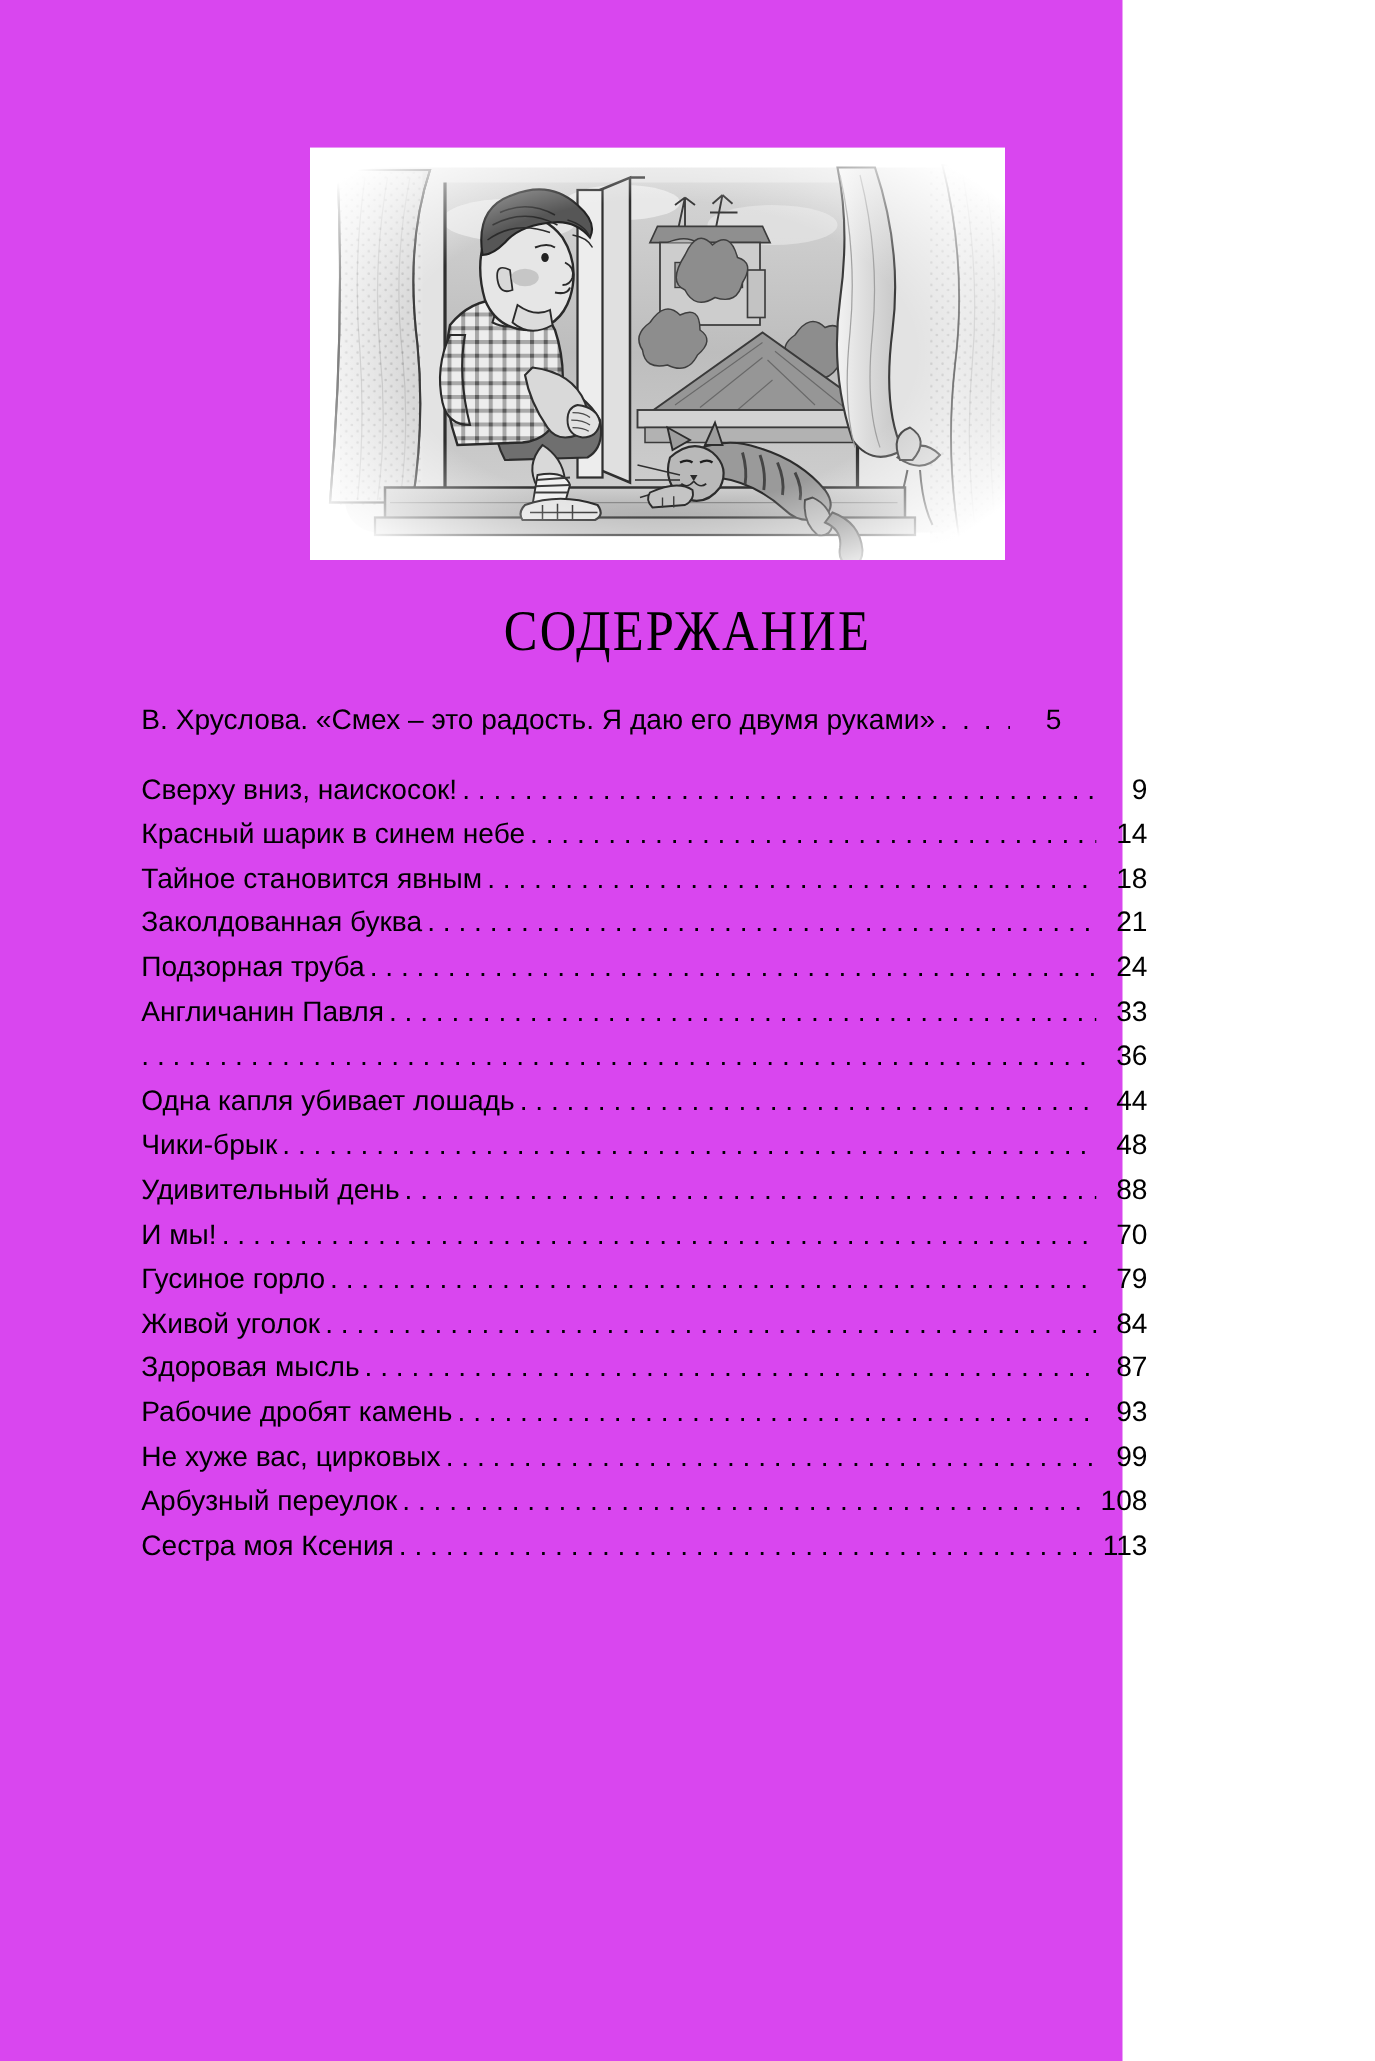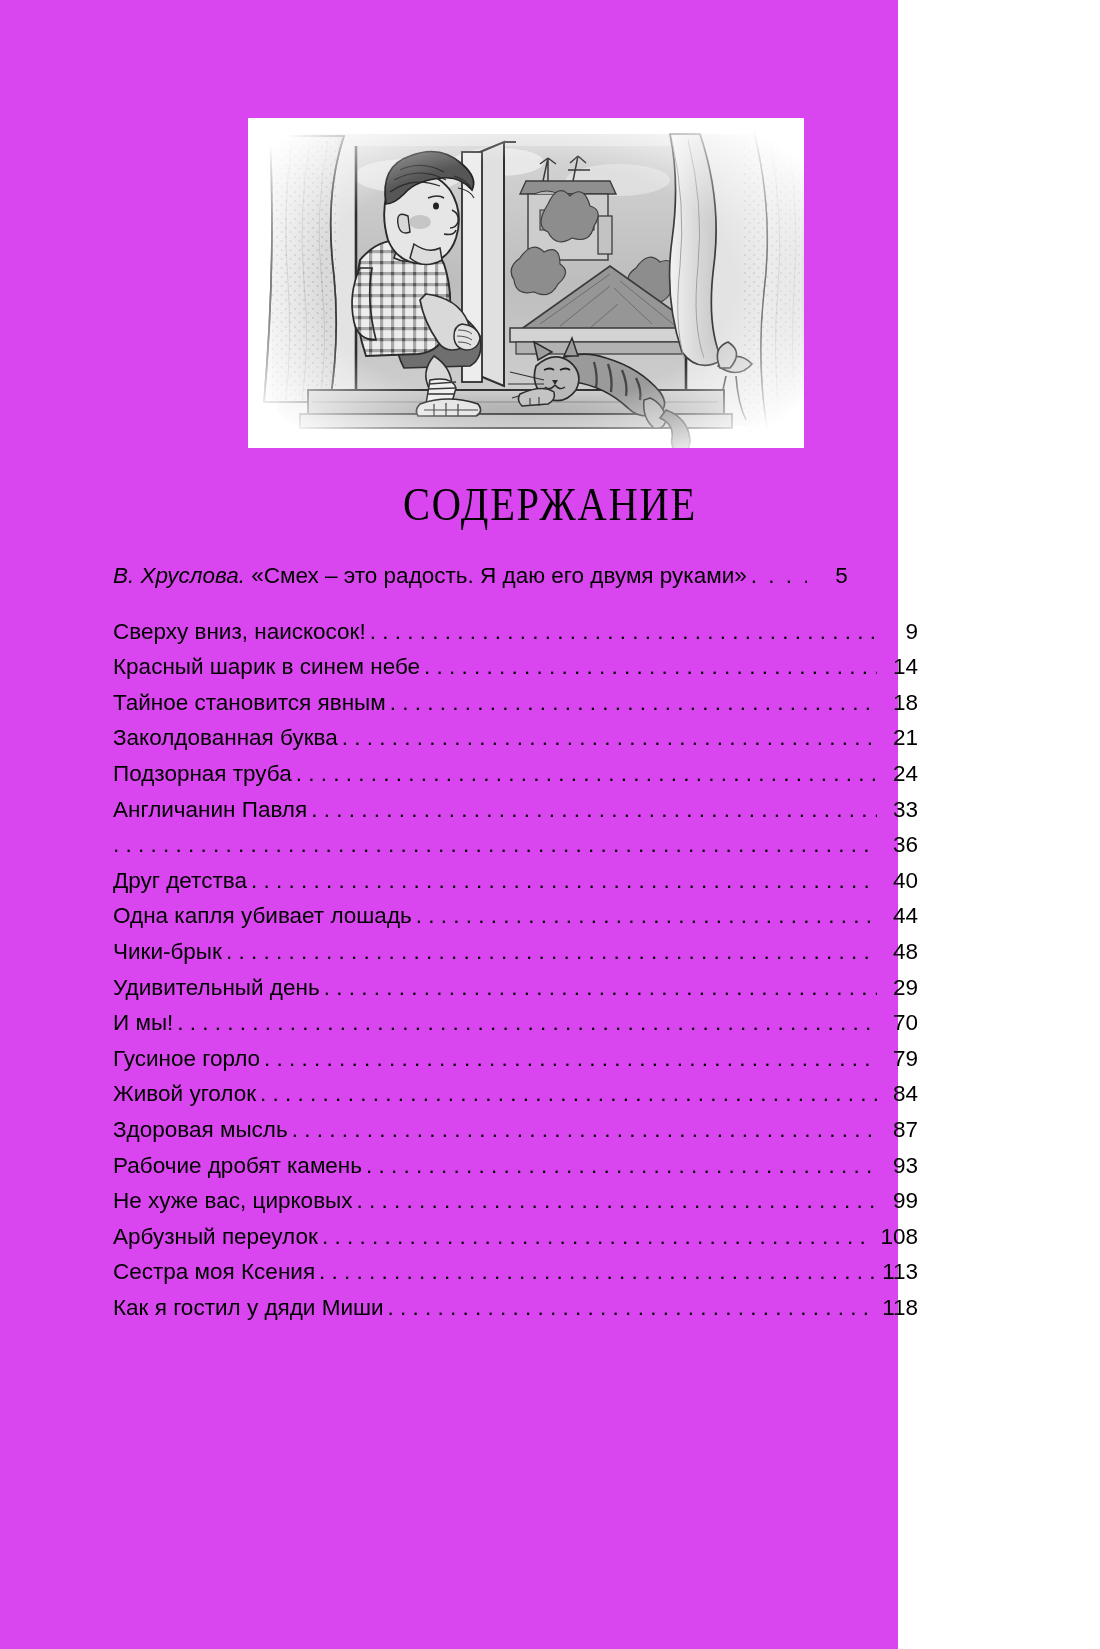--- a/index.html
+++ b/index.html
@@ -70,21 +70,20 @@
     line-height: 35.6px;
     color: #000000;
     white-space: nowrap;
   }
 
   .toc-row .label {
     flex: 0 0 auto;
     padding-right: 4px;
   }
   .toc-row .label .author {
-    font-style: italic;
   }
 
   .toc-row .leader {
     flex: 1 1 auto;
     overflow: hidden;
     height: 1em;
     position: relative;
     min-width: 10px;
   }
   .toc-row .leader::after {
@@ -379,38 +378,33 @@
         <div class="toc-row">
           <span class="label">Англичанин Павля</span>
           <span class="leader"></span>
           <span class="page-num">33</span>
         </div>
         <div class="toc-row">
           <span class="leader"></span>
           <span class="page-num">36</span>
         </div>
         <div class="toc-row">
-          <span class="label">Друг детства</span>
-          <span class="leader"></span>
-          <span class="page-num">40</span>
-        </div>
-        <div class="toc-row">
           <span class="label">Одна капля убивает лошадь</span>
           <span class="leader"></span>
           <span class="page-num">44</span>
         </div>
         <div class="toc-row">
           <span class="label">Чики-брык</span>
           <span class="leader"></span>
           <span class="page-num">48</span>
         </div>
         <div class="toc-row">
           <span class="label">Удивительный день</span>
           <span class="leader"></span>
-          <span class="page-num">29</span>
+          <span class="page-num">88</span>
         </div>
         <div class="toc-row">
           <span class="label">И мы!</span>
           <span class="leader"></span>
           <span class="page-num">70</span>
         </div>
         <div class="toc-row">
           <span class="label">Гусиное горло</span>
           <span class="leader"></span>
           <span class="page-num">79</span>
@@ -438,22 +432,17 @@
         <div class="toc-row">
           <span class="label">Арбузный переулок</span>
           <span class="leader"></span>
           <span class="page-num">108</span>
         </div>
         <div class="toc-row">
           <span class="label">Сестра моя Ксения</span>
           <span class="leader"></span>
           <span class="page-num">113</span>
         </div>
-        <div class="toc-row">
-          <span class="label">Как я гостил у дяди Миши</span>
-          <span class="leader"></span>
-          <span class="page-num">118</span>
-        </div>
       </div>
 
   </div>
 
 </div>
 
 </body></html>

